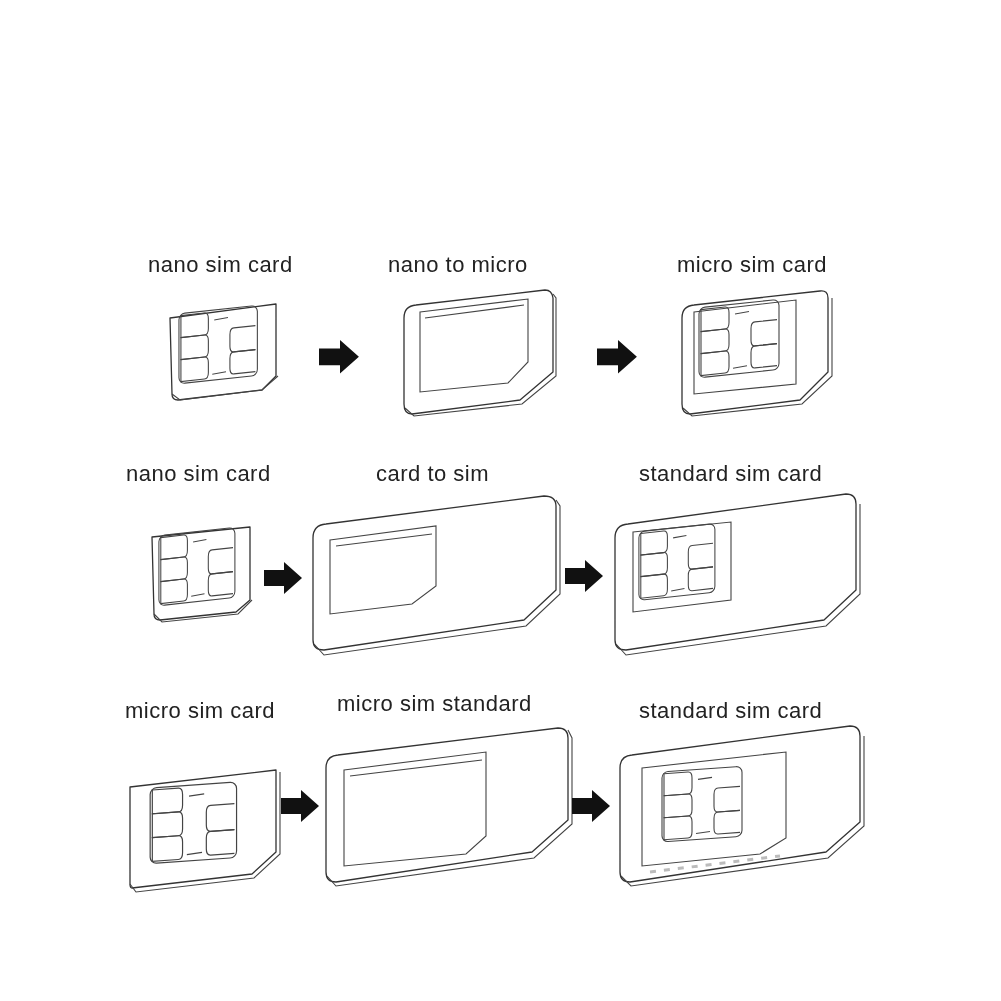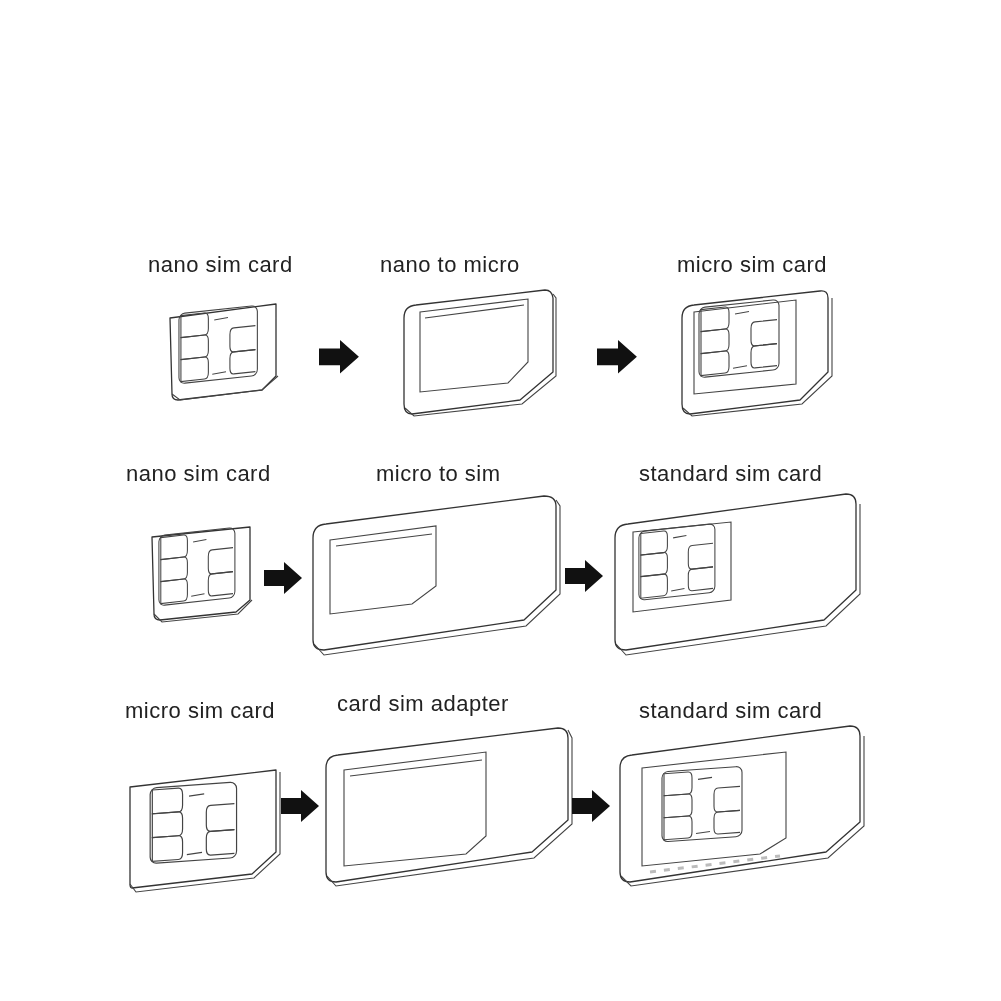--- a/index.html
+++ b/index.html
@@ -7,29 +7,29 @@
   .label { position:absolute; font-size:22px; color:#222; letter-spacing:0.5px; white-space:nowrap;text-align:center; }
   svg.stage { position:absolute; left:0; top:0; }
   .ln { fill:#fff; stroke:#333; stroke-width:1.3; stroke-linejoin:round; }
   .thin { fill:none; stroke:#444; stroke-width:1.1; }
   .arrow { fill:#111; }
 </style>
 </head>
 <body>
 
 <div class="label" style="left:148px;top:252px;">nano sim card</div>
-<div class="label" style="left:380px;top:252px;">nano to micro</div>
+<div class="label" style="left:388px;top:252px;">nano to micro</div>
 <div class="label" style="left:677px;top:252px;">micro sim card</div>
 
 <div class="label" style="left:126px;top:461px;">nano sim card</div>
-<div class="label" style="left:376px;top:461px;">micro to sim</div>
+<div class="label" style="left:376px;top:461px;">card to sim</div>
 <div class="label" style="left:639px;top:461px;">standard sim card</div>
 
 <div class="label" style="left:125px;top:698px;">micro sim card</div>
-<div class="label" style="left:337px;top:691px;">card sim adapter</div>
+<div class="label" style="left:337px;top:691px;">micro sim standard</div>
 <div class="label" style="left:639px;top:698px;">standard sim card</div>
 
 <svg class="stage" width="1001" height="1001" viewBox="0 0 1001 1001">
   <defs>
 
     <g id="chip">
       <path class="thin" d="M4 4 H28 Q32 4 32 10 V20 Q32 26 28 26 H4 Z"></path>
       <path class="thin" d="M4 26 H28 Q32 26 32 32 V42 Q32 48 28 48 H4 Z"></path>
       <path class="thin" d="M4 48 H28 Q32 48 32 54 V64 Q32 70 28 70 H4 Z"></path>
       <path class="thin" d="M80 22 H58 Q54 22 54 28 V40 Q54 46 58 46 H80"></path>

